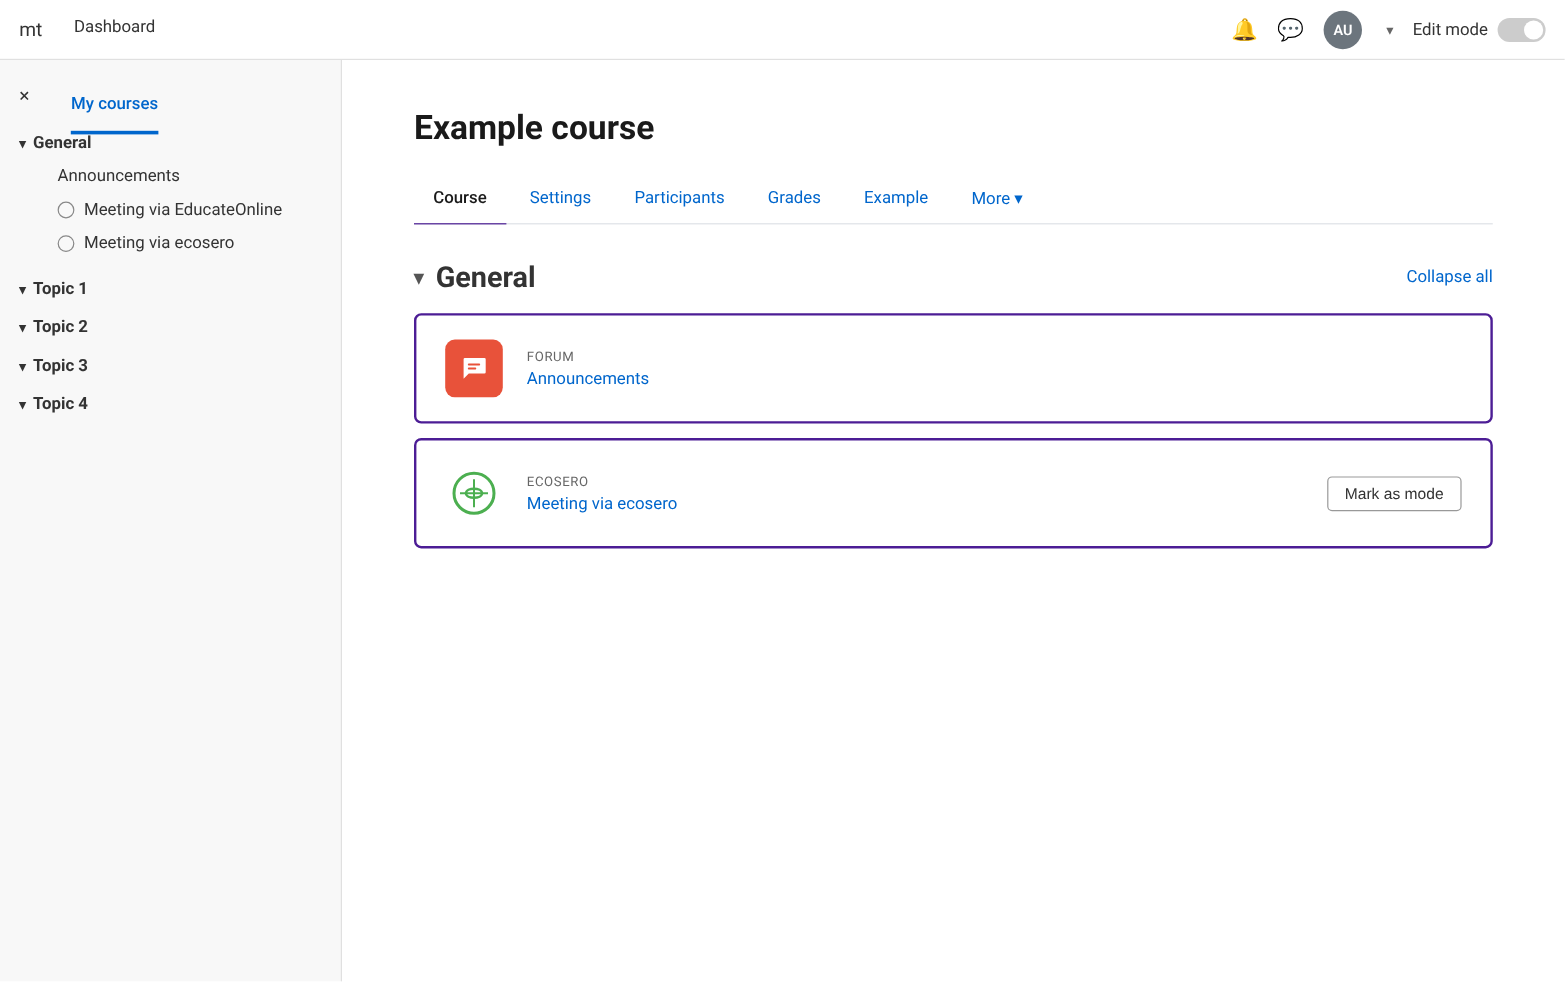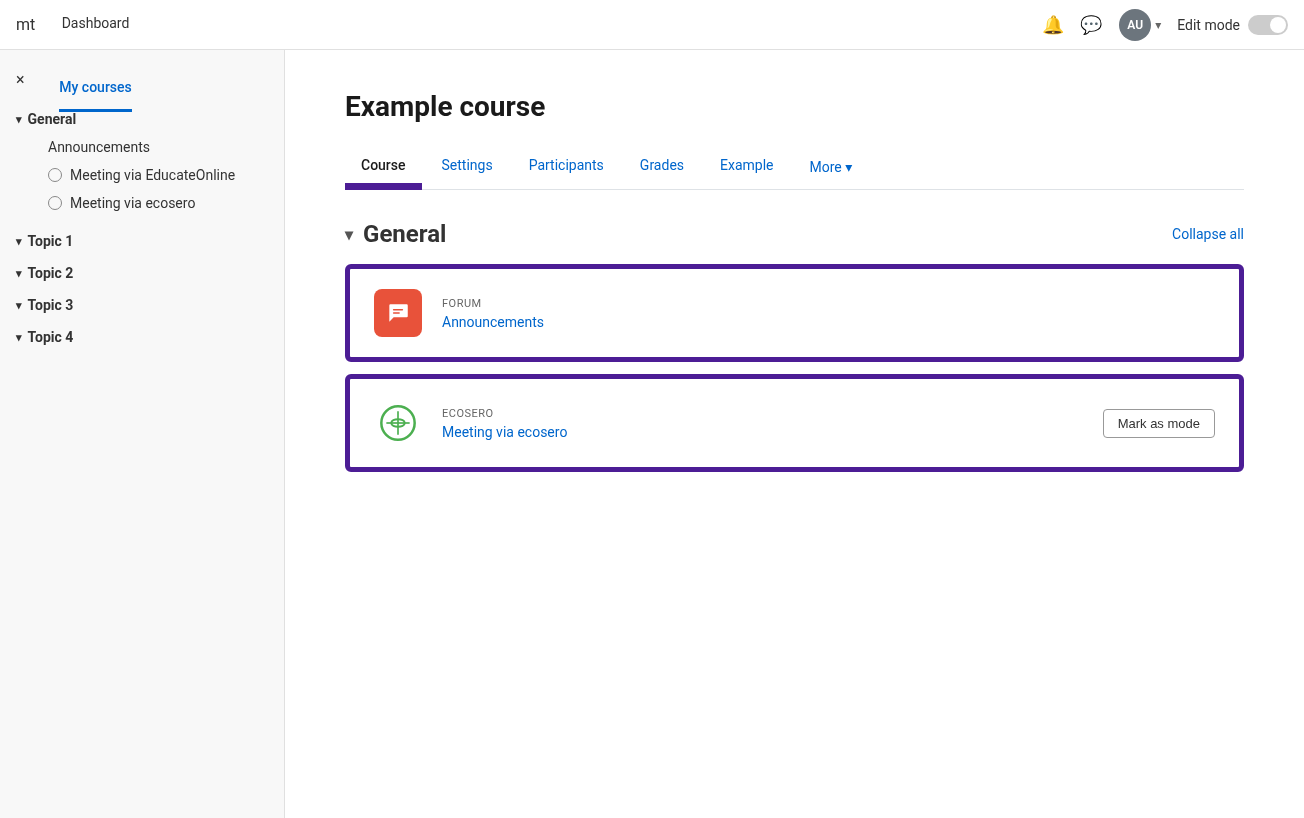--- a/index.html
+++ b/index.html
@@ -15,21 +15,21 @@
     .nav-links { display: flex; gap: 20px; align-items: center; flex-direction: column; }
     .nav-link { color: #333; text-decoration: none; font-size: 14px; cursor: pointer; padding: 14px 0; }
     .nav-link.active { color: #0066cc; border-bottom: 3px solid #0066cc; font-weight: 500; }
     .nav-right { margin-left: auto; display: flex; align-items: center; gap: 16px; }
     .nav-icon { font-size: 18px; color: #666; cursor: pointer; }
     .avatar-btn {
       display: flex; align-items: center; gap: 4px; background: #6c757d;
       color: #fff; border-radius: 50%; width: 32px; height: 32px;
       justify-content: center; font-size: 12px; font-weight: 600; cursor: pointer;
     }
-    .avatar-wrapper { display: flex; align-items: center; gap: 4px; cursor: pointer; }
+    .avatar-wrapper { display: flex; align-items: center; gap: 20px; cursor: pointer; }
     .chevron-down { font-size: 12px; color: #666; }
     .edit-mode { display: flex; align-items: center; gap: 8px; font-size: 14px; color: #333; }
     .toggle {
       width: 40px; height: 20px; background: #ccc; border-radius: 10px;
       position: relative; cursor: pointer;
     }
     .toggle::after {
       content: ''; position: absolute; width: 16px; height: 16px;
       background: #fff; border-radius: 50%; top: 2px; right: 2px;
       transition: 0.2s;
@@ -69,35 +69,35 @@
     .main { flex: 1; overflow-y: auto; padding: 40px 60px; }
     .page-title { font-size: 28px; font-weight: 700; color: #1a1a1a; margin-bottom: 24px; }
 
     
     .tabs { display: flex; border-bottom: 1px solid #dee2e6; margin-bottom: 30px; gap: 4px; }
     .tab {
       padding: 10px 16px; font-size: 14px; cursor: pointer;
       color: #0066cc; text-decoration: none; border-bottom: 3px solid transparent;
       margin-bottom: -1px;
     }
-    .tab.active { color: #1a1a1a; border-bottom: 7px solid #4c1d95; font-weight: 500; }
+    .tab.active { color: #1a1a1a; border-bottom: 1px solid #4c1d95; font-weight: 500; }
     .tab-more { display: flex; align-items: center; gap: 4px; color: #0066cc; cursor: pointer; padding: 10px 16px; }
 
     
     .section-header {
       display: flex; align-items: center; justify-content: space-between;
       margin-bottom: 16px;
     }
     .section-title { display: flex; align-items: center; gap: 10px; font-size: 24px; font-weight: 700; }
     .section-chevron { font-size: 16px; color: #555; cursor: pointer; }
     .collapse-all { color: #0066cc; font-size: 14px; cursor: pointer; text-decoration: none; }
 
     
     .course-item {
-      border: 5px solid #4c1d95; border-radius: 6px; margin-bottom: 12px;
+      border: 2px solid #4c1d95; border-radius: 6px; margin-bottom: 12px;
       padding: 20px 24px; display: flex; align-items: center; gap: 20px;
       background: #fff;
     }
     .item-icon {
       width: 48px; height: 48px; border-radius: 8px;
       display: flex; align-items: center; justify-content: center;
       flex-shrink: 0; font-size: 22px;
     }
     .icon-forum { background: #e8523a; color: #fff; }
     .icon-ecosero {

